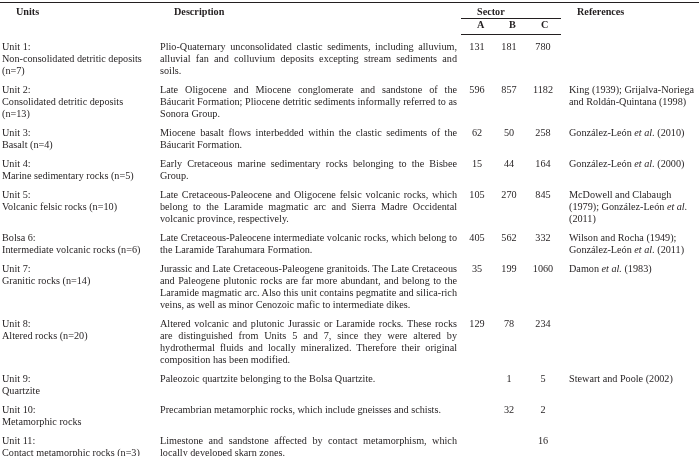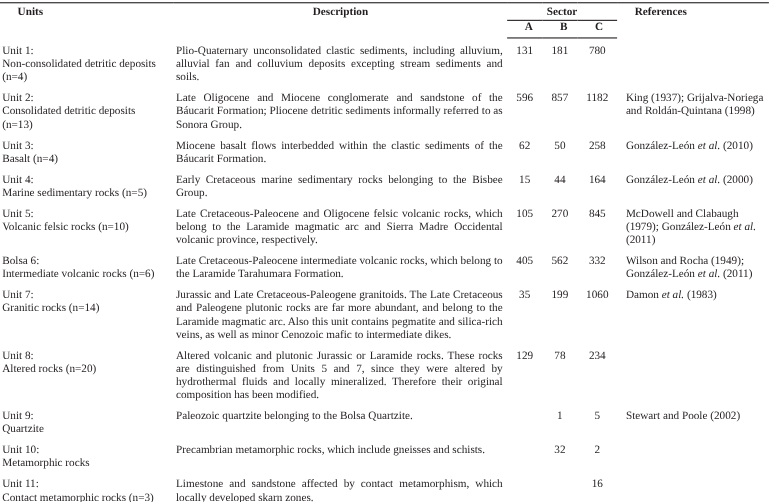--- a/index.html
+++ b/index.html
@@ -15,21 +15,21 @@
   }
   col.c-unit { width: 158px; }
   col.c-desc { width: 303px; }
   col.c-a { width: 32px; }
   col.c-b { width: 32px; }
   col.c-c { width: 36px; }
   col.c-ref { width: 138px; }
   thead tr.h1 th { border-top: 1.6px solid #231f20; padding-top: 3px; }
   thead tr.h2 th { border-bottom: 1.6px solid #231f20; padding-bottom: 3px; }
   th { font-weight: bold; text-align: left; vertical-align: top; padding: 0 16px; }
-  th.center { text-align: center; }
+  th.center { }
   th.sector { border-bottom: 0.8px solid #231f20; padding-bottom: 0; }
   td { vertical-align: top; padding: 1px 2px 6px 2px; }
   td.desc { text-align: justify; padding-right: 4px; }
   td.num { text-align: center; }
   td.num.a { text-align: center; }
   tbody tr:first-child td { padding-top: 6px; }
   tbody tr:last-child td { border-bottom: 1.6px solid #231f20; padding-bottom: 6px; }
   td.ref { padding-left: 8px; }
   .line { display: block; }
 </style>
@@ -56,39 +56,39 @@
       <th class="center">A</th>
       <th class="center">B</th>
       <th class="center">C</th>
     </tr>
   </thead>
   <tbody id="tbody">
       <tr>
         <td>
           <span class="line">Unit 1:</span>
           <span class="line">Non-consolidated detritic deposits</span>
-          <span class="line">(n=4)</span>
+          <span class="line">(n=7)</span>
         </td>
         <td class="desc">Plio-Quaternary unconsolidated clastic sediments, including alluvium, alluvial fan and colluvium deposits excepting stream sediments and soils.</td>
         <td class="num a">131</td>
         <td class="num">181</td>
         <td class="num">780</td>
         <td class="ref"></td>
       </tr>
       <tr>
         <td>
           <span class="line">Unit 2:</span>
           <span class="line">Consolidated detritic deposits</span>
           <span class="line">(n=13)</span>
         </td>
         <td class="desc">Late Oligocene and Miocene conglomerate and sandstone of the Báucarit Formation; Pliocene detritic sediments informally referred to as Sonora Group.</td>
         <td class="num a">596</td>
         <td class="num">857</td>
         <td class="num">1182</td>
-        <td class="ref">King (1937); Grijalva-Noriega and Roldán-Quintana (1998)</td>
+        <td class="ref">King (1939); Grijalva-Noriega and Roldán-Quintana (1998)</td>
       </tr>
       <tr>
         <td>
           <span class="line">Unit 3:</span>
           <span class="line">Basalt (n=4)</span>
         </td>
         <td class="desc">Miocene basalt flows interbedded within the clastic sediments of the Báucarit Formation.</td>
         <td class="num a">62</td>
         <td class="num">50</td>
         <td class="num">258</td>

